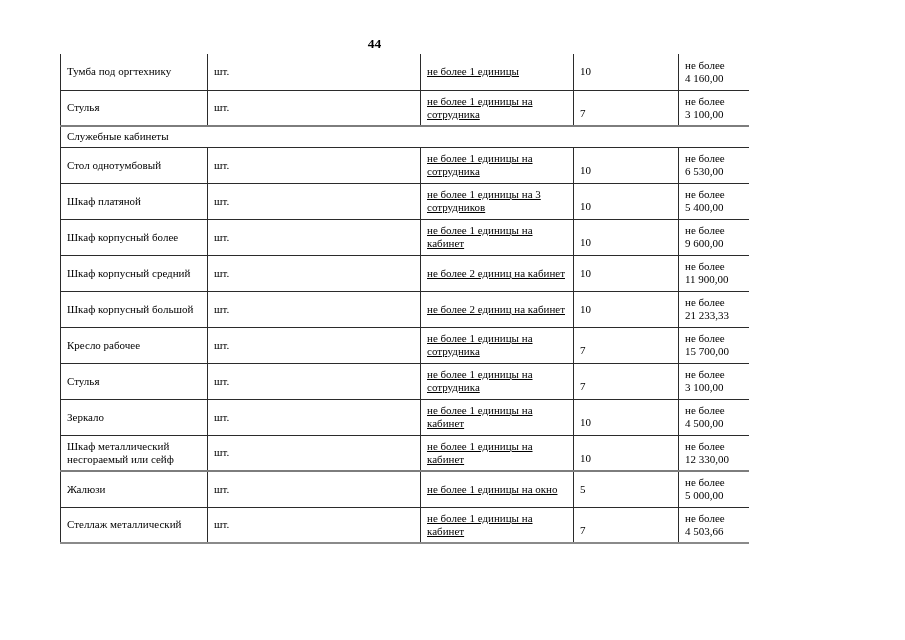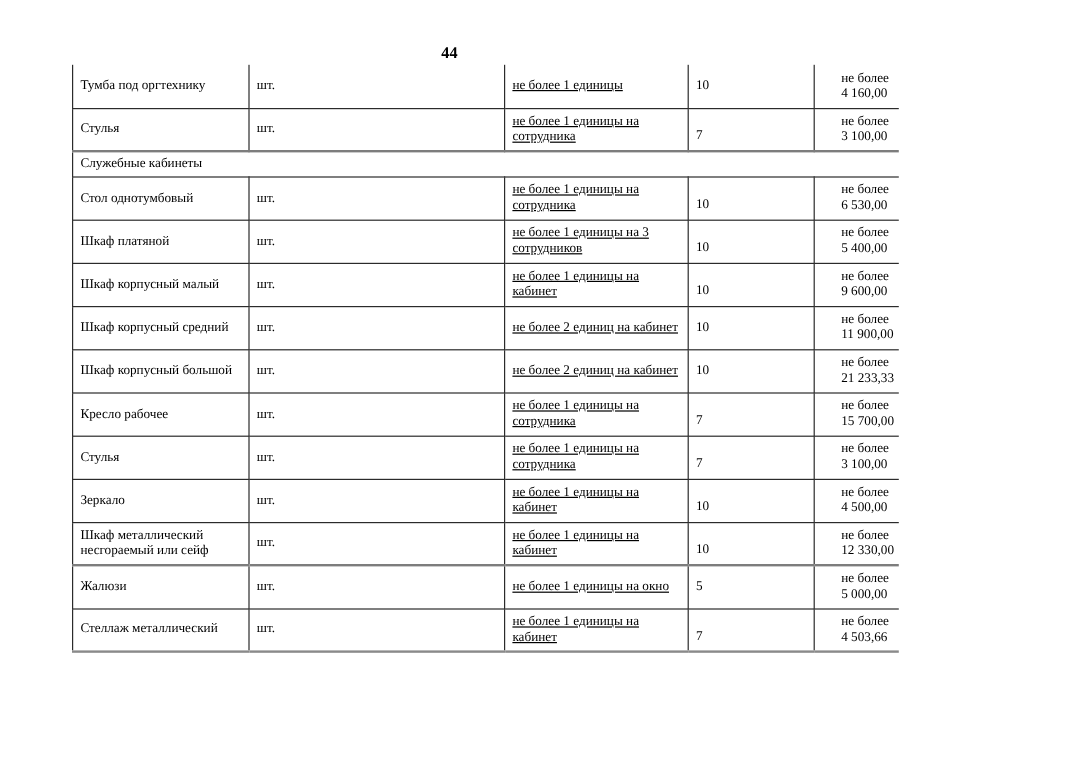--- a/index.html
+++ b/index.html
@@ -55,21 +55,21 @@
   }
   tr.item-row { height: 36px; }
   tr.section-row { height: 21px; margin-top: 40px; }
   td.name-cell  { white-space: pre-line; }
   td.unit-cell  { }
   td.norm-cell  { white-space: pre-line; text-decoration: underline; }
   td.qty-cell   { text-align: left; padding-right: 6px; }
   td.qty-cell.qty-low { padding-top: 14px; }
   td.price-cell { }
   td.section-cell { padding: 2px 6px; }
-  .price-line { display: block; margin-left: 16px; }
+  .price-line { display: block; }
 </style>
 </head>
 <body>
 
 <div class="page">
   <div class="page-number">44</div>
 
   <table class="doc-table">
     <colgroup>
       <col style="width:147px">
@@ -119,21 +119,21 @@
           <td class="unit-cell">шт.</td>
           <td class="norm-cell">не более 1 единицы на 3
 сотрудников</td>
           <td class="qty-cell qty-low">10</td>
           <td class="price-cell">
             <span class="price-line">не более</span>
             <span class="price-line">5 400,00</span>
           </td>
         </tr>
         <tr class="item-row">
-          <td class="name-cell">Шкаф корпусный малый</td>
+          <td class="name-cell">Шкаф корпусный более</td>
           <td class="unit-cell">шт.</td>
           <td class="norm-cell">не более 1 единицы на
 кабинет</td>
           <td class="qty-cell qty-low">10</td>
           <td class="price-cell">
             <span class="price-line">не более</span>
             <span class="price-line">9 600,00</span>
           </td>
         </tr>
         <tr class="item-row">

